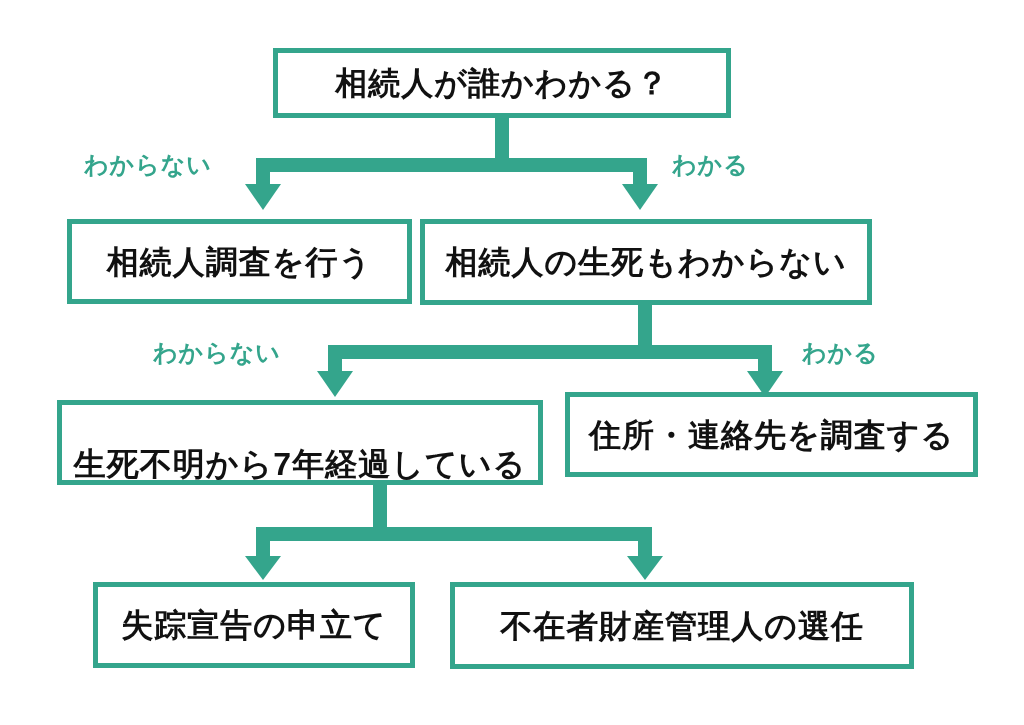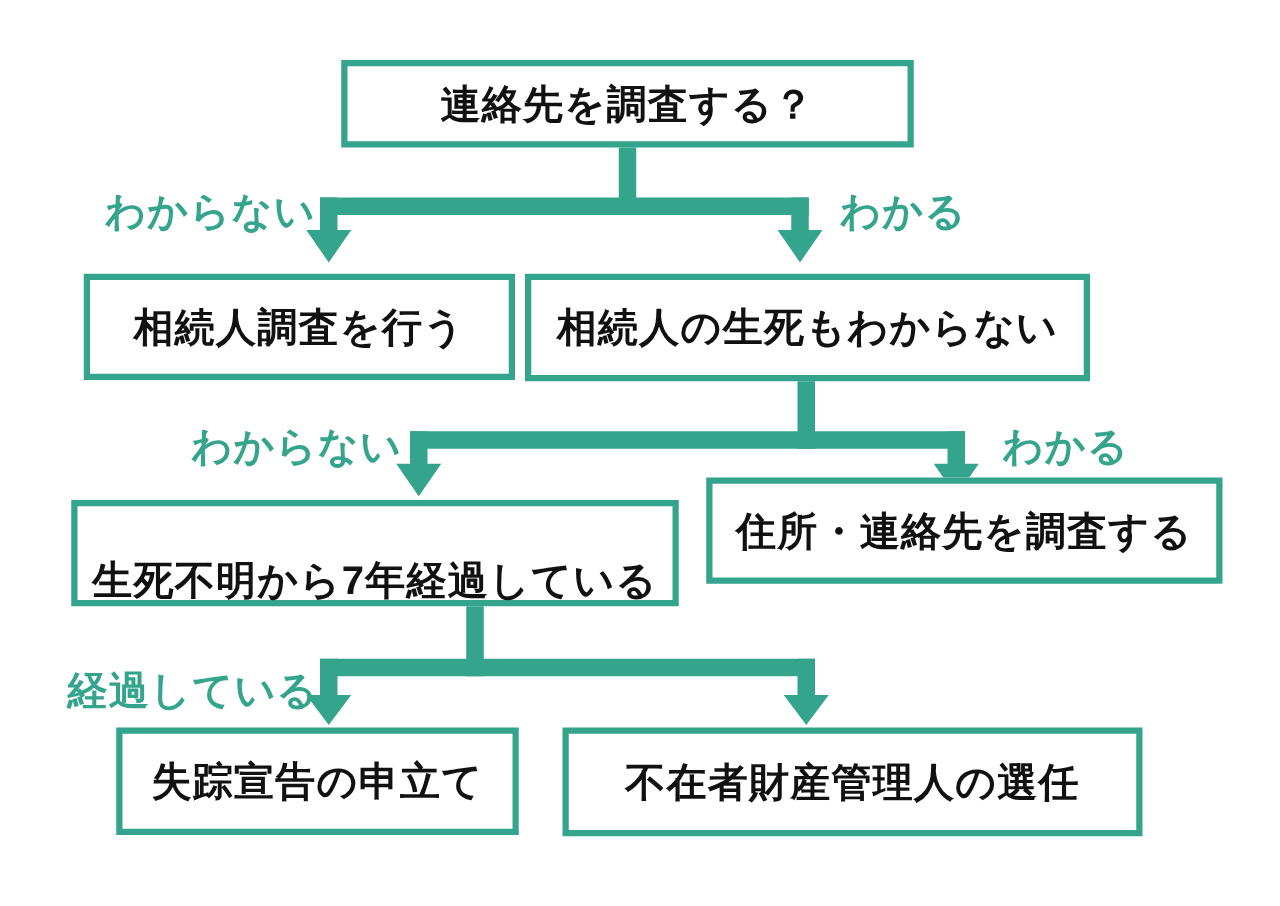--- a/index.html
+++ b/index.html
@@ -30,31 +30,31 @@
     font-weight:bold;
     letter-spacing:1px;
     white-space:nowrap;
     text-align:center;
   }
   .node-text{font-size:32px;line-height:1;}
   .branch-label{
     position:absolute;
     color:var(--accent);
     font-weight:bold;
-    font-size:32px;
+    font-size:24px;
     line-height:1.15;
     letter-spacing:1px;
     white-space:nowrap;
   }
   
   .n0{left:273px;top:48px;width:458px;height:70px;}
   .n1{left:67px;top:219px;width:345px;height:85px;}
   .n2{left:420px;top:219px;width:452px;height:86px;text-align:center;}
   .n3{left:57px;top:400px;width:486px;height:85px;align-items:flex-end;}
-  .n4{left:565px;top:382px;width:413px;height:85px;align-items:center;}
+  .n4{left:565px;top:392px;width:413px;height:85px;align-items:center;}
   .n5{left:93px;top:582px;width:322px;height:86px;}
   .n6{left:450px;top:582px;width:464px;height:87px;}
   
   .bl0{left:84px;top:151px;}
   .bl1{left:672px;top:151px;}
   .bl2{left:153px;top:339px;}
   .bl3{left:802px;top:339px;}
   .bl4{left:54px;top:534px;}
   .bl5{left:676px;top:533px;}
 </style>
@@ -89,21 +89,21 @@
         <rect x="256" y="527" width="396" height="14"></rect>
         <rect x="256" y="527" width="14" height="31"></rect>
         <polygon points="245,556 281,556 263,580"></polygon>
         <rect x="638" y="527" width="14" height="31"></rect>
         <polygon points="627,556 663,556 645,580"></polygon>
       </g>
     </g>
   </svg>
 
   <div class="node n0">
-    <span class="node-text">連絡先を調査する？</span>
+    <span class="node-text">相続人が誰かわかる？</span>
   </div>
   <div class="node n1">
     <span class="node-text">相続人調査を行う</span>
   </div>
   <div class="node n2">
     <span class="node-text">相続人の生死もわからない</span>
   </div>
   <div class="node n3">
     <span class="node-text">生死不明から7年経過している</span>
   </div>
@@ -114,15 +114,14 @@
     <span class="node-text">失踪宣告の申立て</span>
   </div>
   <div class="node n6">
     <span class="node-text">不在者財産管理人の選任</span>
   </div>
 
   <span class="branch-label bl0">わからない</span>
   <span class="branch-label bl1">わかる</span>
   <span class="branch-label bl2">わからない</span>
   <span class="branch-label bl3">わかる</span>
-  <span class="branch-label bl4">経過している</span>
 
 </div>
 
 </body></html>

